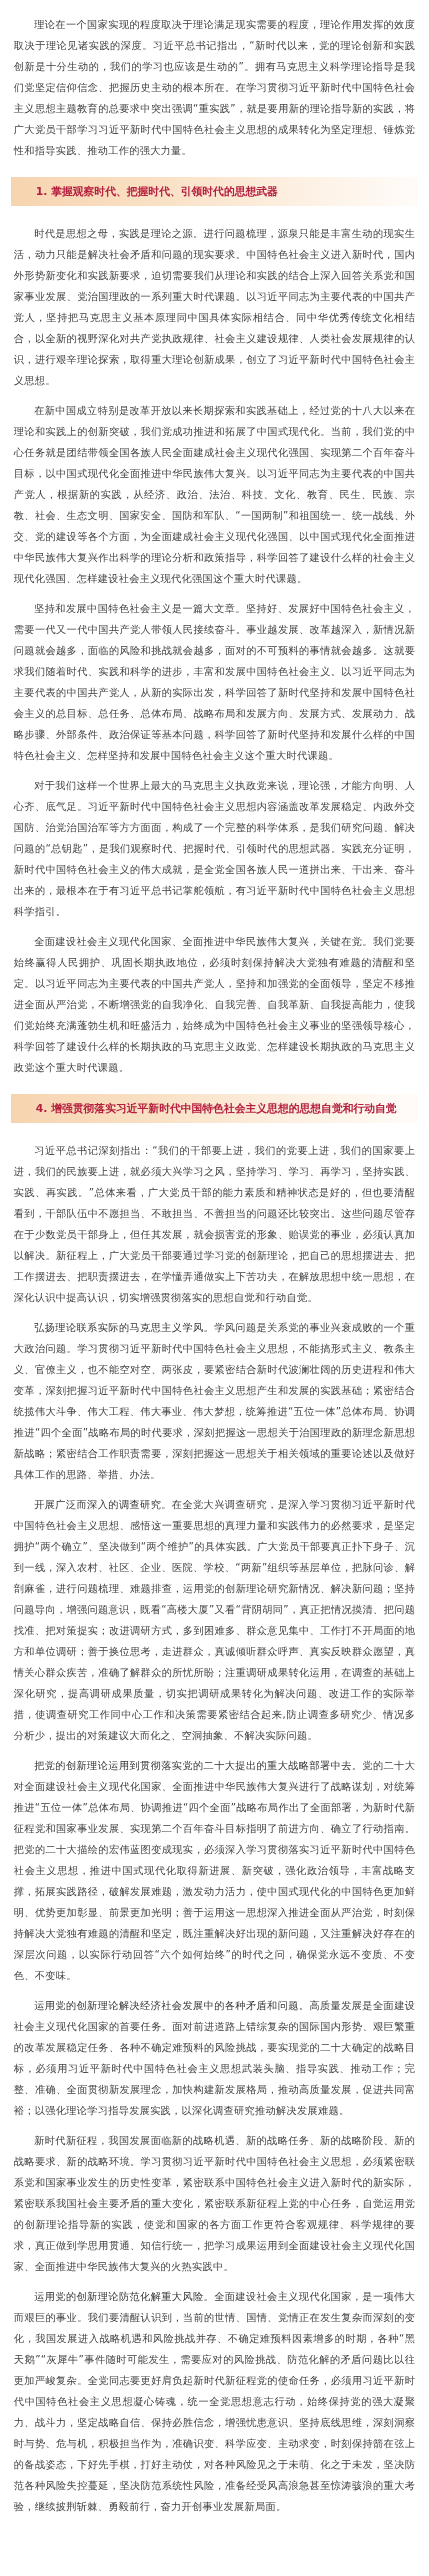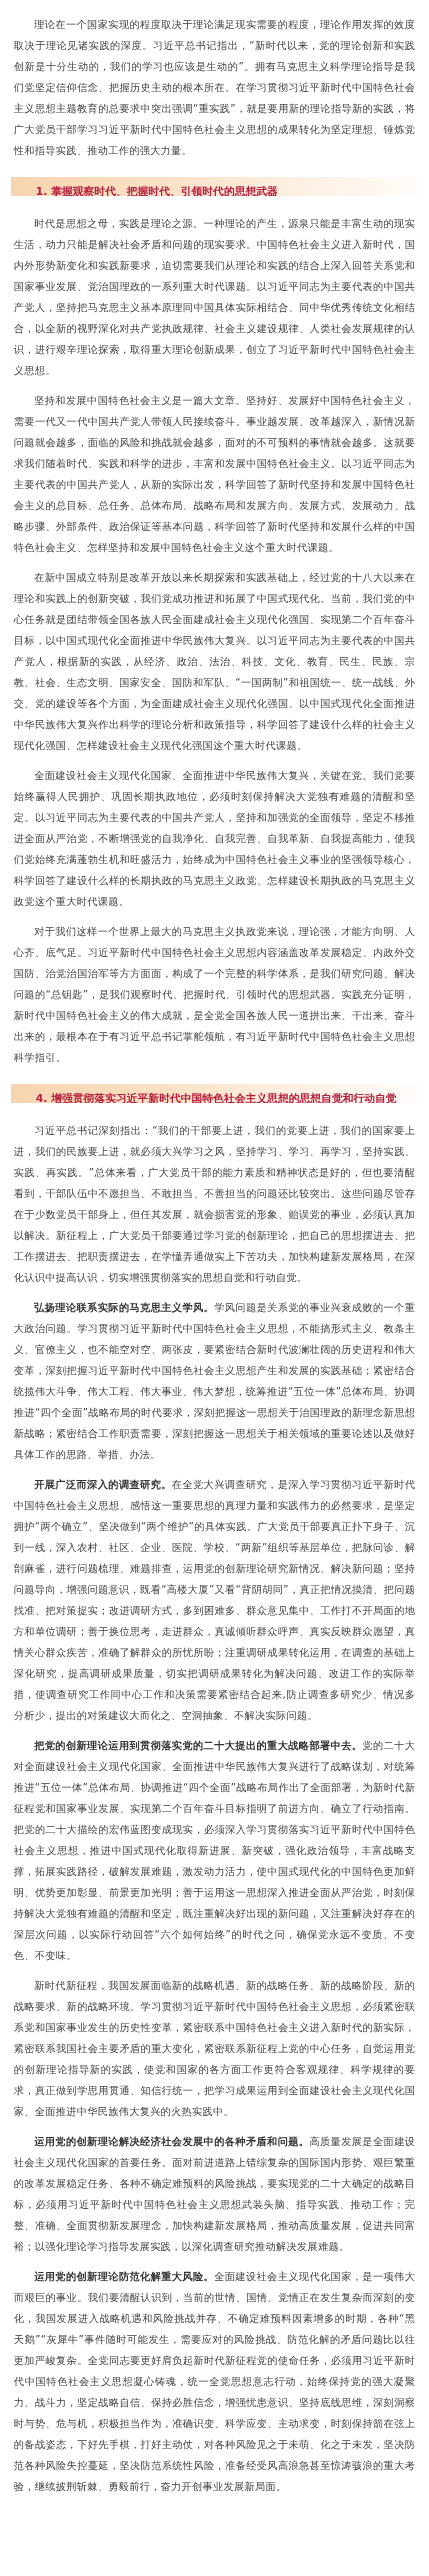--- a/index.html
+++ b/index.html
@@ -23,56 +23,56 @@
     font-size: 10.2px;
     line-height: 21px;
     text-align: justify;
   }
   .body-paragraph {
     margin: 0 0 9px 0;
     text-indent: 2em;
     letter-spacing: 0.3px;
   }
   .paragraph-lead {
-    font-weight: bold;
+    font-weight: normal;
     color: #333333;
   }
   .section-heading {
     display: block;
     box-sizing: border-box;
     margin: 15.6px -3px 17px -3px;
-    height: 19px;
+    height: 29px;
     line-height: 29px;
     padding: 0 6px 10px 25px;
     font-size: 10.8px;
     font-weight: bold;
     color: #b5203f;
     background: linear-gradient(90deg, #f7d4b0 0%, #f9e0c4 35%, #fdf0e2 70%, #fffcf9 100%);
     text-indent: 0;
     text-align: left;
     white-space: nowrap;
     overflow: hidden;
   }
 </style>
 </head>
 <body>
 
 <div class="page">
   <div class="article">
       <p class="body-paragraph">理论在一个国家实现的程度取决于理论满足现实需要的程度，理论作用发挥的效度取决于理论见诸实践的深度。习近平总书记指出，“新时代以来，党的理论创新和实践创新是十分生动的，我们的学习也应该是生动的”。拥有马克思主义科学理论指导是我们党坚定信仰信念、把握历史主动的根本所在。在学习贯彻习近平新时代中国特色社会主义思想主题教育的总要求中突出强调“重实践”，就是要用新的理论指导新的实践，将广大党员干部学习习近平新时代中国特色社会主义思想的成果转化为坚定理想、锤炼党性和指导实践、推动工作的强大力量。</p>
       <h2 class="section-heading">1. 掌握观察时代、把握时代、引领时代的思想武器</h2>
-      <p class="body-paragraph">时代是思想之母，实践是理论之源。一种理论的产生，源泉只能是丰富生动的现实生活，动力只能是解决社会矛盾和问题的现实要求。中国特色社会主义进入新时代，国内外形势新变化和实践新要求，迫切需要我们从理论和实践的结合上深入回答关系党和国家事业发展、党治国理政的一系列重大时代课题。以习近平同志为主要代表的中国共产党人，坚持把马克思主义基本原理同中国具体实际相结合、同中华优秀传统文化相结合，以全新的视野深化对共产党执政规律、社会主义建设规律、人类社会发展规律的认识，进行艰辛理论探索，取得重大理论创新成果，创立了习近平新时代中国特色社会主义思想。</p>
+      <p class="body-paragraph">时代是思想之母，实践是理论之源。进行问题梳理，源泉只能是丰富生动的现实生活，动力只能是解决社会矛盾和问题的现实要求。中国特色社会主义进入新时代，国内外形势新变化和实践新要求，迫切需要我们从理论和实践的结合上深入回答关系党和国家事业发展、党治国理政的一系列重大时代课题。以习近平同志为主要代表的中国共产党人，坚持把马克思主义基本原理同中国具体实际相结合、同中华优秀传统文化相结合，以全新的视野深化对共产党执政规律、社会主义建设规律、人类社会发展规律的认识，进行艰辛理论探索，取得重大理论创新成果，创立了习近平新时代中国特色社会主义思想。</p>
+      <p class="body-paragraph">在新中国成立特别是改革开放以来长期探索和实践基础上，经过党的十八大以来在理论和实践上的创新突破，我们党成功推进和拓展了中国式现代化。当前，我们党的中心任务就是团结带领全国各族人民全面建成社会主义现代化强国、实现第二个百年奋斗目标，以中国式现代化全面推进中华民族伟大复兴。以习近平同志为主要代表的中国共产党人，根据新的实践，从经济、政治、法治、科技、文化、教育、民生、民族、宗教、社会、生态文明、国家安全、国防和军队、“一国两制”和祖国统一、统一战线、外交、党的建设等各个方面，为全面建成社会主义现代化强国、以中国式现代化全面推进中华民族伟大复兴作出科学的理论分析和政策指导，科学回答了建设什么样的社会主义现代化强国、怎样建设社会主义现代化强国这个重大时代课题。</p>
       <p class="body-paragraph">坚持和发展中国特色社会主义是一篇大文章。坚持好、发展好中国特色社会主义，需要一代又一代中国共产党人带领人民接续奋斗。事业越发展、改革越深入，新情况新问题就会越多，面临的风险和挑战就会越多，面对的不可预料的事情就会越多。这就要求我们随着时代、实践和科学的进步，丰富和发展中国特色社会主义。以习近平同志为主要代表的中国共产党人，从新的实际出发，科学回答了新时代坚持和发展中国特色社会主义的总目标、总任务、总体布局、战略布局和发展方向、发展方式、发展动力、战略步骤、外部条件、政治保证等基本问题，科学回答了新时代坚持和发展什么样的中国特色社会主义、怎样坚持和发展中国特色社会主义这个重大时代课题。</p>
-      <p class="body-paragraph">在新中国成立特别是改革开放以来长期探索和实践基础上，经过党的十八大以来在理论和实践上的创新突破，我们党成功推进和拓展了中国式现代化。当前，我们党的中心任务就是团结带领全国各族人民全面建成社会主义现代化强国、实现第二个百年奋斗目标，以中国式现代化全面推进中华民族伟大复兴。以习近平同志为主要代表的中国共产党人，根据新的实践，从经济、政治、法治、科技、文化、教育、民生、民族、宗教、社会、生态文明、国家安全、国防和军队、“一国两制”和祖国统一、统一战线、外交、党的建设等各个方面，为全面建成社会主义现代化强国、以中国式现代化全面推进中华民族伟大复兴作出科学的理论分析和政策指导，科学回答了建设什么样的社会主义现代化强国、怎样建设社会主义现代化强国这个重大时代课题。</p>
+      <p class="body-paragraph">对于我们这样一个世界上最大的马克思主义执政党来说，理论强，才能方向明、人心齐、底气足。习近平新时代中国特色社会主义思想内容涵盖改革发展稳定、内政外交国防、治党治国治军等方方面面，构成了一个完整的科学体系，是我们研究问题、解决问题的“总钥匙”，是我们观察时代、把握时代、引领时代的思想武器。实践充分证明，新时代中国特色社会主义的伟大成就，是全党全国各族人民一道拼出来、干出来、奋斗出来的，最根本在于有习近平总书记掌舵领航，有习近平新时代中国特色社会主义思想科学指引。</p>
       <p class="body-paragraph">全面建设社会主义现代化国家、全面推进中华民族伟大复兴，关键在党。我们党要始终赢得人民拥护、巩固长期执政地位，必须时刻保持解决大党独有难题的清醒和坚定。以习近平同志为主要代表的中国共产党人，坚持和加强党的全面领导，坚定不移推进全面从严治党，不断增强党的自我净化、自我完善、自我革新、自我提高能力，使我们党始终充满蓬勃生机和旺盛活力，始终成为中国特色社会主义事业的坚强领导核心，科学回答了建设什么样的长期执政的马克思主义政党、怎样建设长期执政的马克思主义政党这个重大时代课题。</p>
-      <p class="body-paragraph">对于我们这样一个世界上最大的马克思主义执政党来说，理论强，才能方向明、人心齐、底气足。习近平新时代中国特色社会主义思想内容涵盖改革发展稳定、内政外交国防、治党治国治军等方方面面，构成了一个完整的科学体系，是我们研究问题、解决问题的“总钥匙”，是我们观察时代、把握时代、引领时代的思想武器。实践充分证明，新时代中国特色社会主义的伟大成就，是全党全国各族人民一道拼出来、干出来、奋斗出来的，最根本在于有习近平总书记掌舵领航，有习近平新时代中国特色社会主义思想科学指引。</p>
       <h2 class="section-heading">4. 增强贯彻落实习近平新时代中国特色社会主义思想的思想自觉和行动自觉</h2>
-      <p class="body-paragraph">习近平总书记深刻指出：“我们的干部要上进，我们的党要上进，我们的国家要上进，我们的民族要上进，就必须大兴学习之风，坚持学习、学习、再学习，坚持实践、实践、再实践。”总体来看，广大党员干部的能力素质和精神状态是好的，但也要清醒看到，干部队伍中不愿担当、不敢担当、不善担当的问题还比较突出。这些问题尽管存在于少数党员干部身上，但任其发展，就会损害党的形象、贻误党的事业，必须认真加以解决。新征程上，广大党员干部要通过学习党的创新理论，把自己的思想摆进去、把工作摆进去、把职责摆进去，在学懂弄通做实上下苦功夫，加快构建新发展格局，在深化认识中提高认识，切实增强贯彻落实的思想自觉和行动自觉。</p>
+      <p class="body-paragraph">习近平总书记深刻指出：“我们的干部要上进，我们的党要上进，我们的国家要上进，我们的民族要上进，就必须大兴学习之风，坚持学习、学习、再学习，坚持实践、实践、再实践。”总体来看，广大党员干部的能力素质和精神状态是好的，但也要清醒看到，干部队伍中不愿担当、不敢担当、不善担当的问题还比较突出。这些问题尽管存在于少数党员干部身上，但任其发展，就会损害党的形象、贻误党的事业，必须认真加以解决。新征程上，广大党员干部要通过学习党的创新理论，把自己的思想摆进去、把工作摆进去、把职责摆进去，在学懂弄通做实上下苦功夫，在解放思想中统一思想，在深化认识中提高认识，切实增强贯彻落实的思想自觉和行动自觉。</p>
       <p class="body-paragraph"><strong class="paragraph-lead">弘扬理论联系实际的马克思主义学风。</strong>学风问题是关系党的事业兴衰成败的一个重大政治问题。学习贯彻习近平新时代中国特色社会主义思想，不能搞形式主义、教条主义、官僚主义，也不能空对空、两张皮，要紧密结合新时代波澜壮阔的历史进程和伟大变革，深刻把握习近平新时代中国特色社会主义思想产生和发展的实践基础；紧密结合统揽伟大斗争、伟大工程、伟大事业、伟大梦想，统筹推进“五位一体”总体布局、协调推进“四个全面”战略布局的时代要求，深刻把握这一思想关于治国理政的新理念新思想新战略；紧密结合工作职责需要，深刻把握这一思想关于相关领域的重要论述以及做好具体工作的思路、举措、办法。</p>
       <p class="body-paragraph"><strong class="paragraph-lead">开展广泛而深入的调查研究。</strong>在全党大兴调查研究，是深入学习贯彻习近平新时代中国特色社会主义思想、感悟这一重要思想的真理力量和实践伟力的必然要求，是坚定拥护“两个确立”、坚决做到“两个维护”的具体实践。广大党员干部要真正扑下身子、沉到一线，深入农村、社区、企业、医院、学校、“两新”组织等基层单位，把脉问诊、解剖麻雀，进行问题梳理、难题排查，运用党的创新理论研究新情况、解决新问题；坚持问题导向，增强问题意识，既看“高楼大厦”又看“背阴胡同”，真正把情况摸清、把问题找准、把对策提实；改进调研方式，多到困难多、群众意见集中、工作打不开局面的地方和单位调研；善于换位思考，走进群众，真诚倾听群众呼声、真实反映群众愿望，真情关心群众疾苦，准确了解群众的所忧所盼；注重调研成果转化运用，在调查的基础上深化研究，提高调研成果质量，切实把调研成果转化为解决问题、改进工作的实际举措，使调查研究工作同中心工作和决策需要紧密结合起来,防止调查多研究少、情况多分析少，提出的对策建议大而化之、空洞抽象、不解决实际问题。</p>
       <p class="body-paragraph"><strong class="paragraph-lead">把党的创新理论运用到贯彻落实党的二十大提出的重大战略部署中去。</strong>党的二十大对全面建设社会主义现代化国家、全面推进中华民族伟大复兴进行了战略谋划，对统筹推进“五位一体”总体布局、协调推进“四个全面”战略布局作出了全面部署，为新时代新征程党和国家事业发展、实现第二个百年奋斗目标指明了前进方向、确立了行动指南。把党的二十大描绘的宏伟蓝图变成现实，必须深入学习贯彻落实习近平新时代中国特色社会主义思想，推进中国式现代化取得新进展、新突破，强化政治领导，丰富战略支撑，拓展实践路径，破解发展难题，激发动力活力，使中国式现代化的中国特色更加鲜明、优势更加彰显、前景更加光明；善于运用这一思想深入推进全面从严治党，时刻保持解决大党独有难题的清醒和坚定，既注重解决好出现的新问题，又注重解决好存在的深层次问题，以实际行动回答“六个如何始终”的时代之问，确保党永远不变质、不变色、不变味。</p>
+      <p class="body-paragraph"><strong class="paragraph-lead">运用党的创新理论解决经济社会发展中的各种矛盾和问题。</strong>高质量发展是全面建设社会主义现代化国家的首要任务。面对前进道路上错综复杂的国际国内形势、艰巨繁重的改革发展稳定任务、各种不确定难预料的风险挑战，要实现党的二十大确定的战略目标，必须用习近平新时代中国特色社会主义思想武装头脑、指导实践、推动工作；完整、准确、全面贯彻新发展理念，加快构建新发展格局，推动高质量发展，促进共同富裕；以强化理论学习指导发展实践，以深化调查研究推动解决发展难题。</p>
       <p class="body-paragraph">新时代新征程，我国发展面临新的战略机遇、新的战略任务、新的战略阶段、新的战略要求、新的战略环境。学习贯彻习近平新时代中国特色社会主义思想，必须紧密联系党和国家事业发生的历史性变革，紧密联系中国特色社会主义进入新时代的新实际，紧密联系我国社会主要矛盾的重大变化，紧密联系新征程上党的中心任务，自觉运用党的创新理论指导新的实践，使党和国家的各方面工作更符合客观规律、科学规律的要求，真正做到学思用贯通、知信行统一，把学习成果运用到全面建设社会主义现代化国家、全面推进中华民族伟大复兴的火热实践中。</p>
-      <p class="body-paragraph"><strong class="paragraph-lead">运用党的创新理论解决经济社会发展中的各种矛盾和问题。</strong>高质量发展是全面建设社会主义现代化国家的首要任务。面对前进道路上错综复杂的国际国内形势、艰巨繁重的改革发展稳定任务、各种不确定难预料的风险挑战，要实现党的二十大确定的战略目标，必须用习近平新时代中国特色社会主义思想武装头脑、指导实践、推动工作；完整、准确、全面贯彻新发展理念，加快构建新发展格局，推动高质量发展，促进共同富裕；以强化理论学习指导发展实践，以深化调查研究推动解决发展难题。</p>
       <p class="body-paragraph"><strong class="paragraph-lead">运用党的创新理论防范化解重大风险。</strong>全面建设社会主义现代化国家，是一项伟大而艰巨的事业。我们要清醒认识到，当前的世情、国情、党情正在发生复杂而深刻的变化，我国发展进入战略机遇和风险挑战并存、不确定难预料因素增多的时期，各种“黑天鹅”“灰犀牛”事件随时可能发生，需要应对的风险挑战、防范化解的矛盾问题比以往更加严峻复杂。全党同志要更好肩负起新时代新征程党的使命任务，必须用习近平新时代中国特色社会主义思想凝心铸魂，统一全党思想意志行动，始终保持党的强大凝聚力、战斗力，坚定战略自信、保持必胜信念，增强忧患意识、坚持底线思维，深刻洞察时与势、危与机，积极担当作为，准确识变、科学应变、主动求变，时刻保持箭在弦上的备战姿态，下好先手棋，打好主动仗，对各种风险见之于未萌、化之于未发，坚决防范各种风险失控蔓延，坚决防范系统性风险，准备经受风高浪急甚至惊涛骇浪的重大考验，继续披荆斩棘、勇毅前行，奋力开创事业发展新局面。</p>
     </div>
 
 </div>
 
 
 </body></html>

